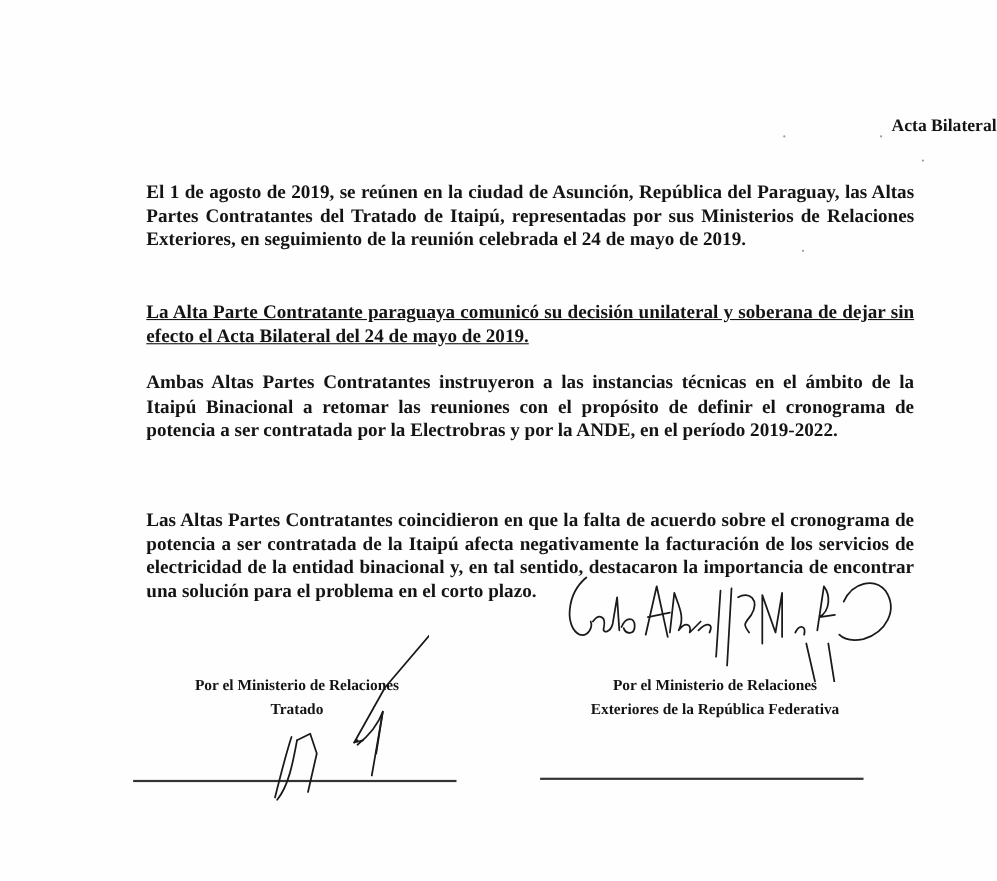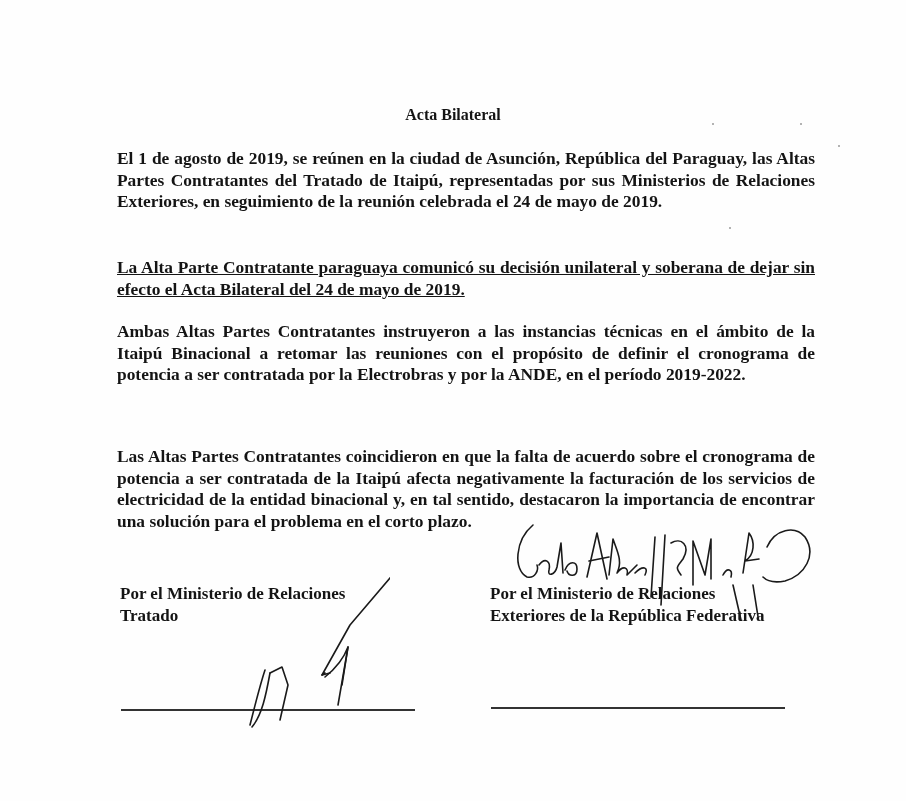--- a/index.html
+++ b/index.html
@@ -18,46 +18,47 @@
     .page {
       position: absolute;
       left: 0; top: 0;
       width: 906px; height: 801px;
       background: #fefefe;
     }
     .title {
       position: absolute;
       left: 0; width: 906px;
       top: 105px;
-      text-align: center;
+      text-align: right;
       font-weight: bold;
       font-size: 16px;
       line-height: 20px;
     }
     .para {
       position: absolute;
       left: 117px;
       width: 698px;
       font-weight: bold;
       font-size: 17.4px;
       line-height: 21.6px;
       text-align: justify;
-      margin: 0;
+      margin: 16px;
     }
     #p1 { top: 148px; }
     #p2 { top: 257px; text-decoration: underline; }
     #p3 { top: 321px; font-family: Liberation Serif, serif; }
     #p4 { top: 446px; }
 
     .sig-block {
       position: absolute;
-      text-align: left;
+      text-align: center;
       font-weight: bold;
-      font-size: 17px;
+      font-size: 14px;
       line-height: 21.5px;
+      margin-top: 30px;
     }
     #sig-py {
       left: 120px; width: 300px; top: 583px;
     }
     #sig-br {
       left: 490px; width: 320px; top: 583px;
     }
     .sig-line {
       position: absolute;
       height: 1.5px;

